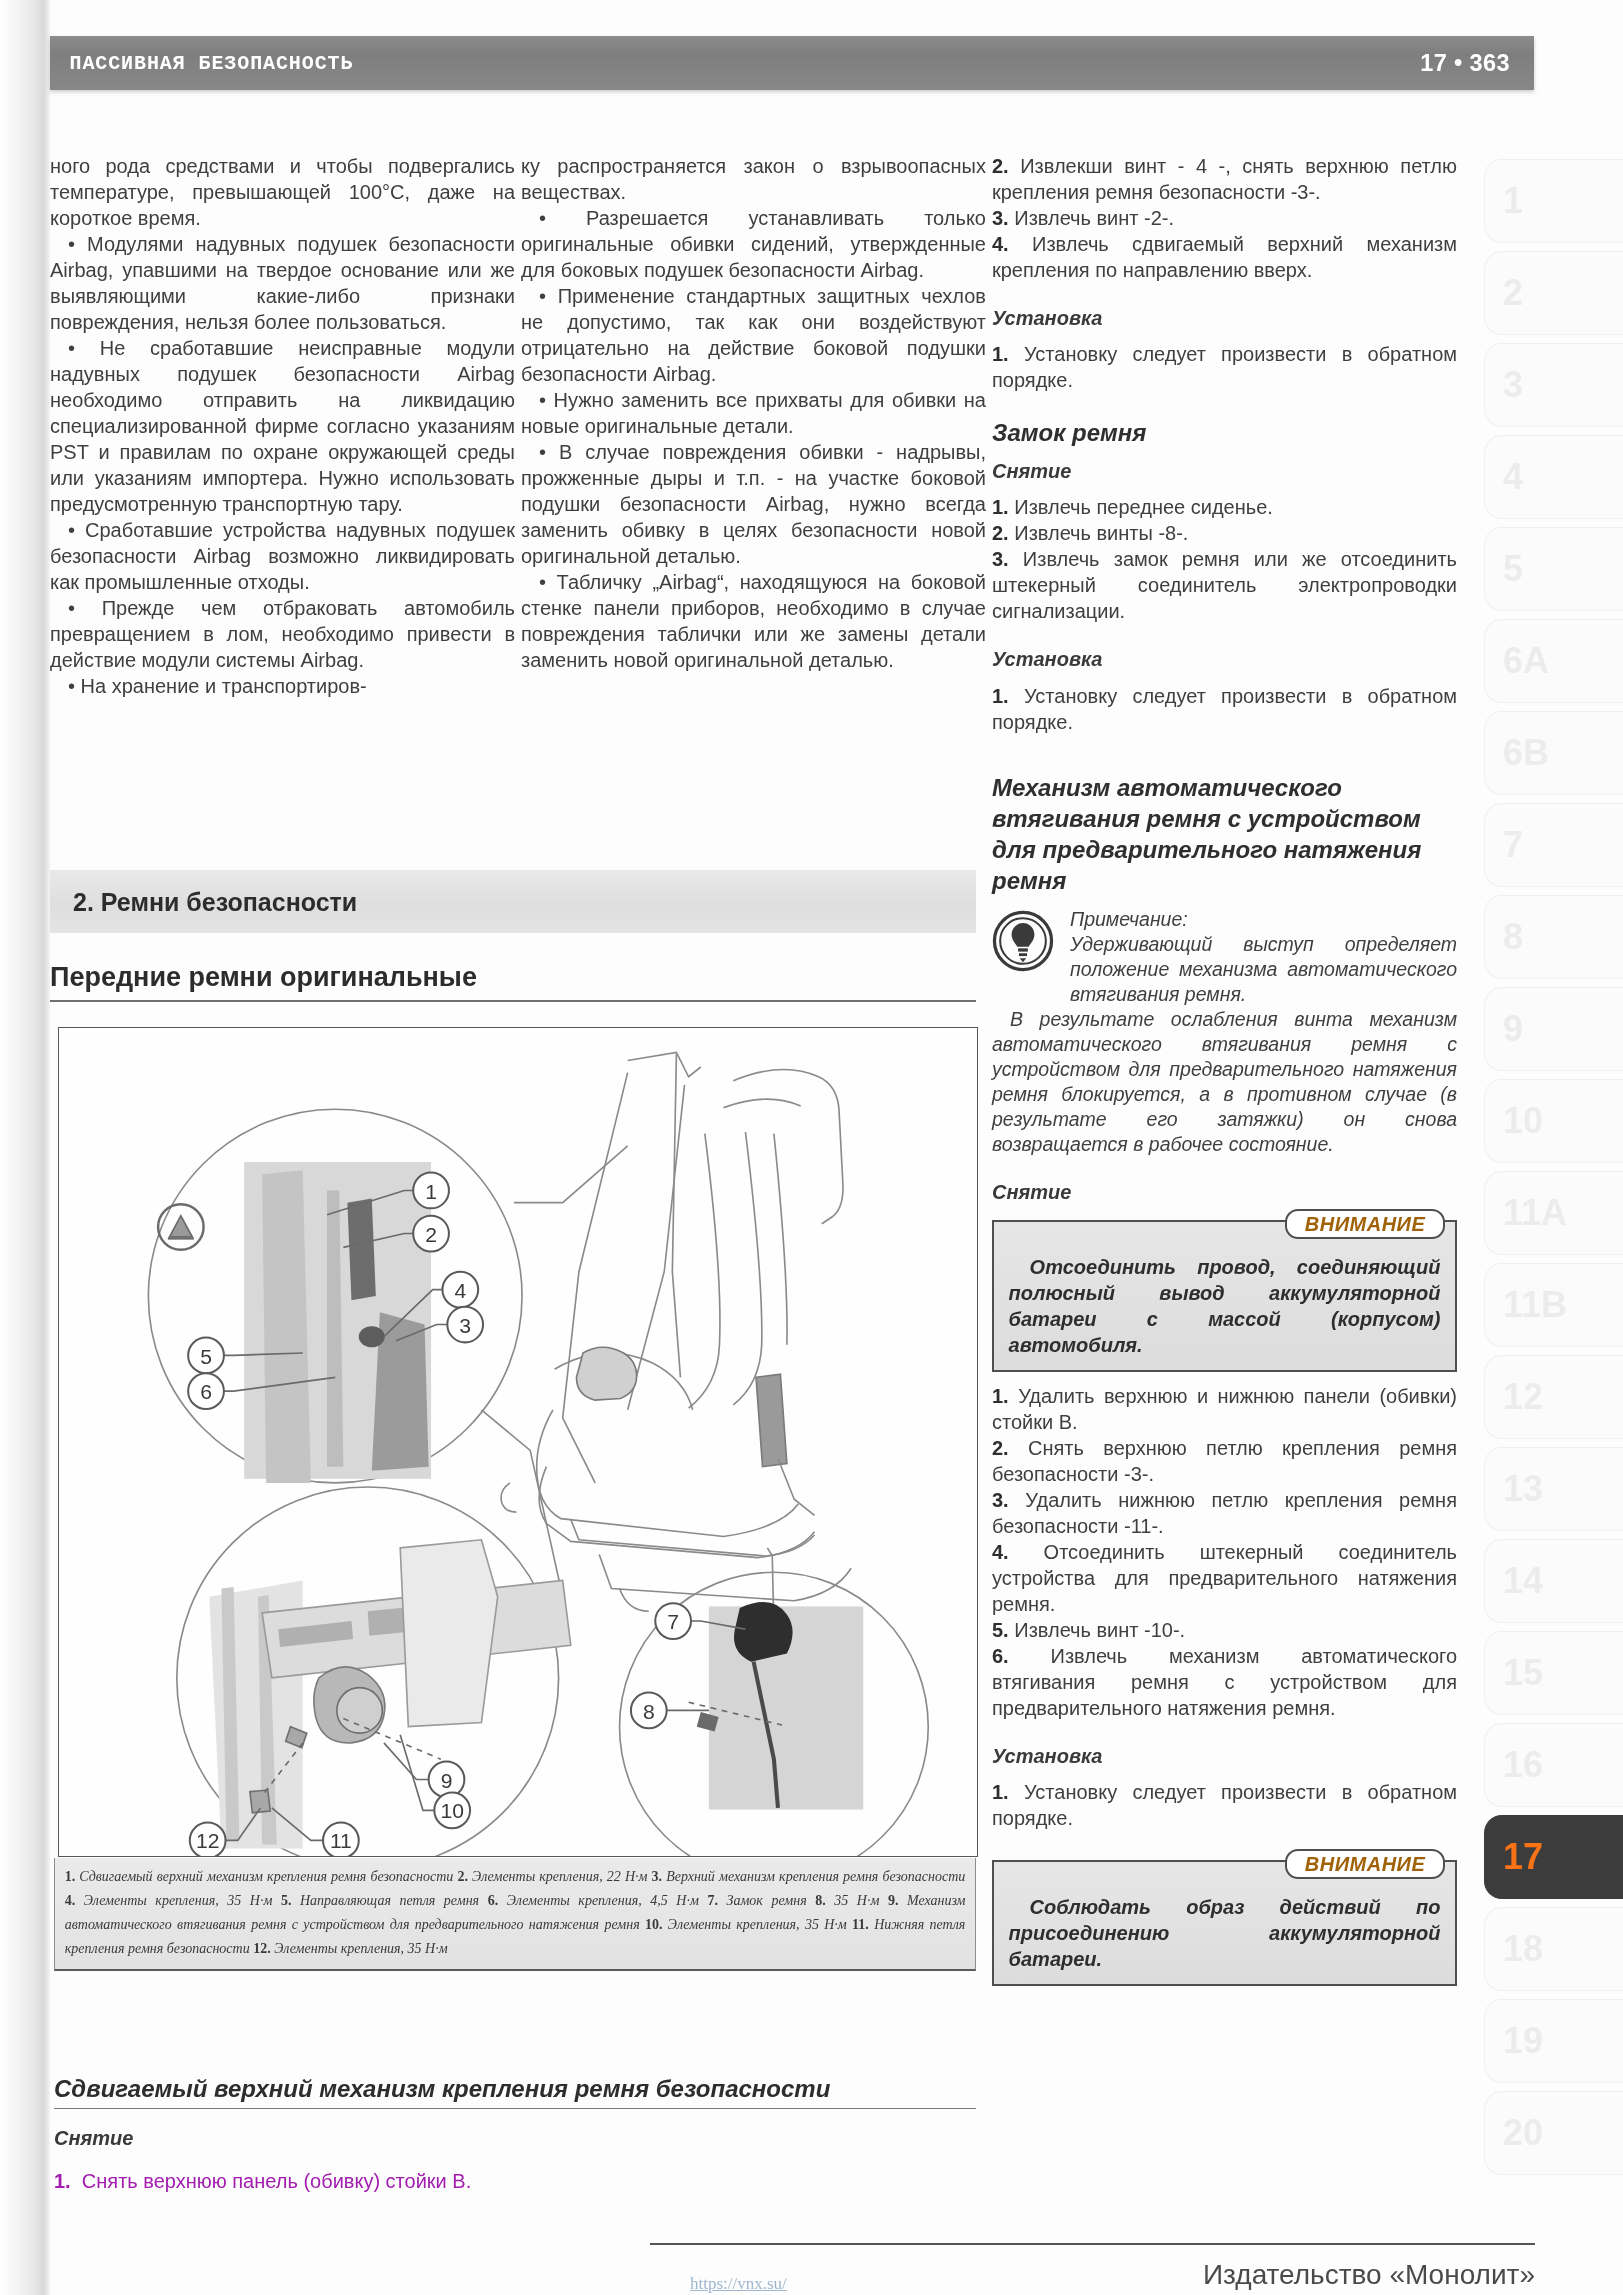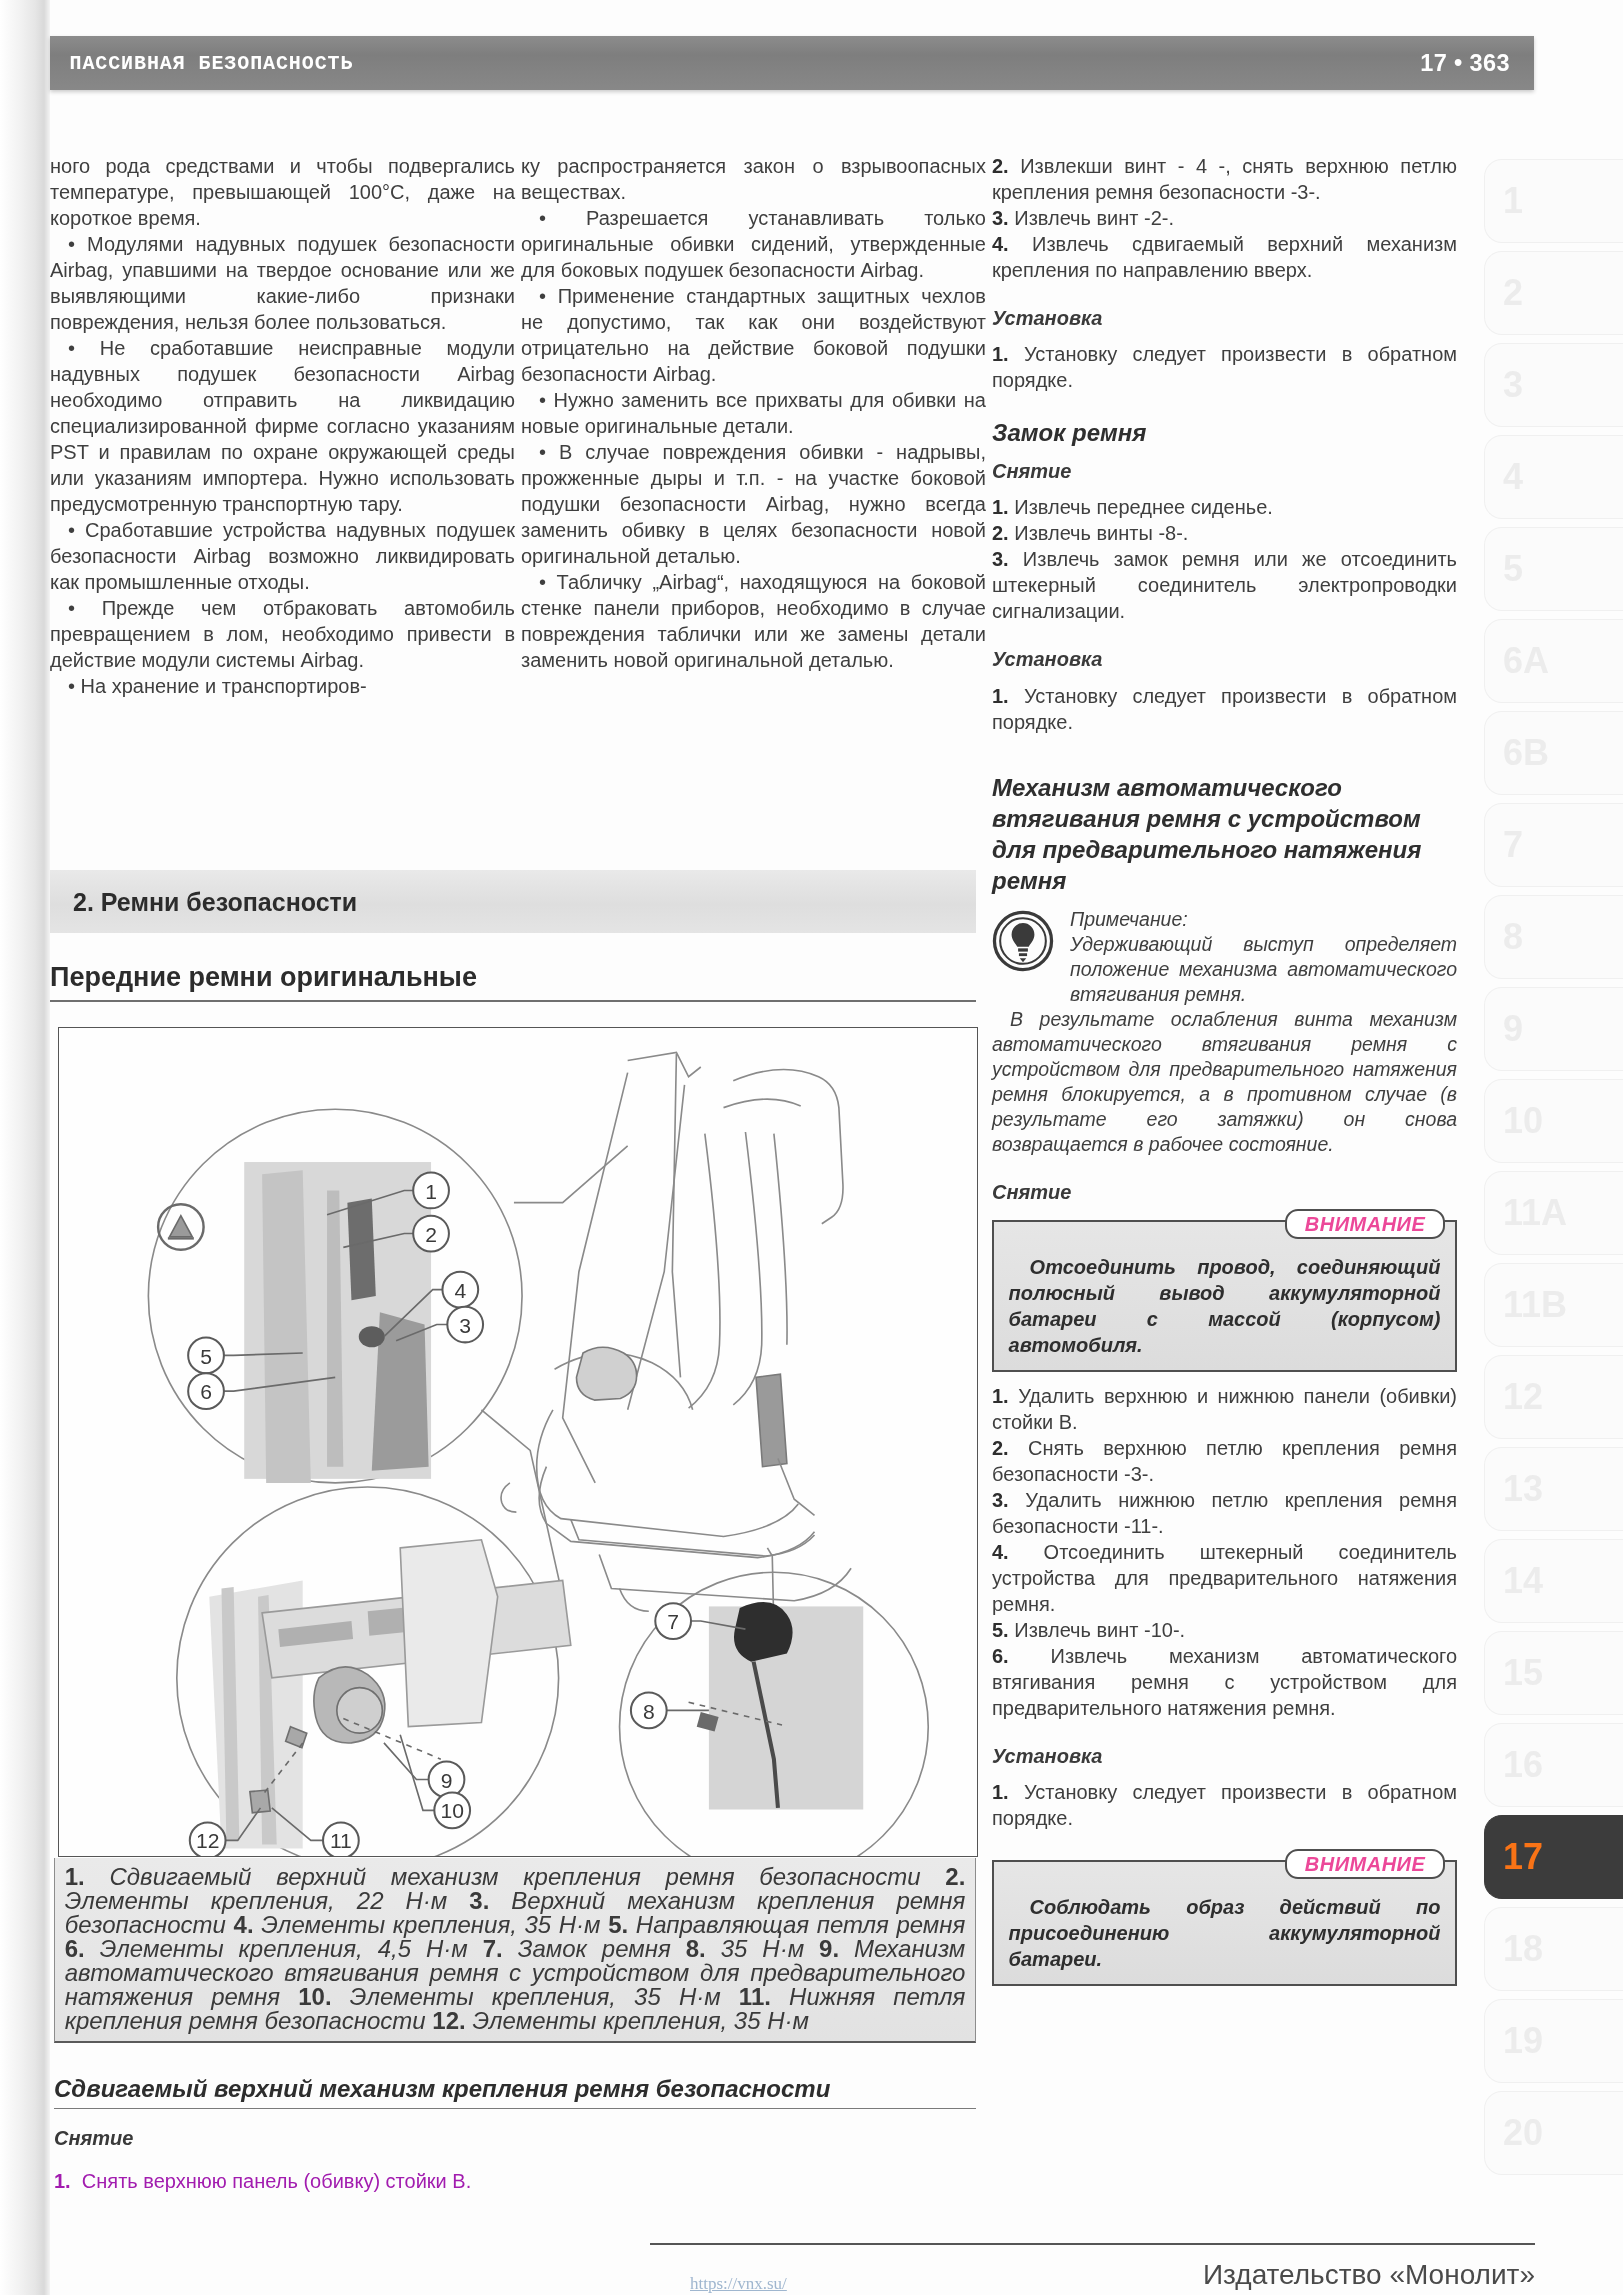--- a/index.html
+++ b/index.html
@@ -192,26 +192,26 @@
     width: 922px;
     background: linear-gradient(to bottom,#eaeaea,#e2e2e2);
     border-left: 1.6px solid #8d8d8d;
     border-right: 1.6px solid #8d8d8d;
     border-bottom: 2.4px solid #5a5a5a;
     padding: 6.5px 9.7px 8px 9.7px;
     box-sizing: border-box;
   }
   .caption p {
     margin: 0;
-    font-size: 24px;
+    font-size: 14px;
     line-height: 24px;
     font-style: italic;
     color: #3a3a3a;
     text-align: justify;
-    font-family: Liberation Sans, sans-serif;
+    font-family: Liberation Serif, serif;
   }
   .caption b { font-weight: bold; font-style: normal; }
 
   
   .bot {
     position: absolute;
     left: 54px;
     top: 2075px;
     width: 922px;
   }
@@ -289,21 +289,21 @@
     position: absolute;
     right: 9.7px;
     top: -13px;
     background: #ffffff;
     border: 2.4px solid #4f4f4f;
     border-radius: 13px;
     padding: 1.6px 18px;
     font-size: 20px;
     font-weight: bold;
     font-style: italic;
-    color: #ec4899;
+    color: #a16207;
     letter-spacing: 0.5px;
     font-family: "Liberation Sans", sans-serif;
     white-space: nowrap;
   }
   .warn .wtext {
     font-size: 20px;
     line-height: 26px;
     font-weight: bold;
     font-style: italic;
     color: #2e2e2e;

